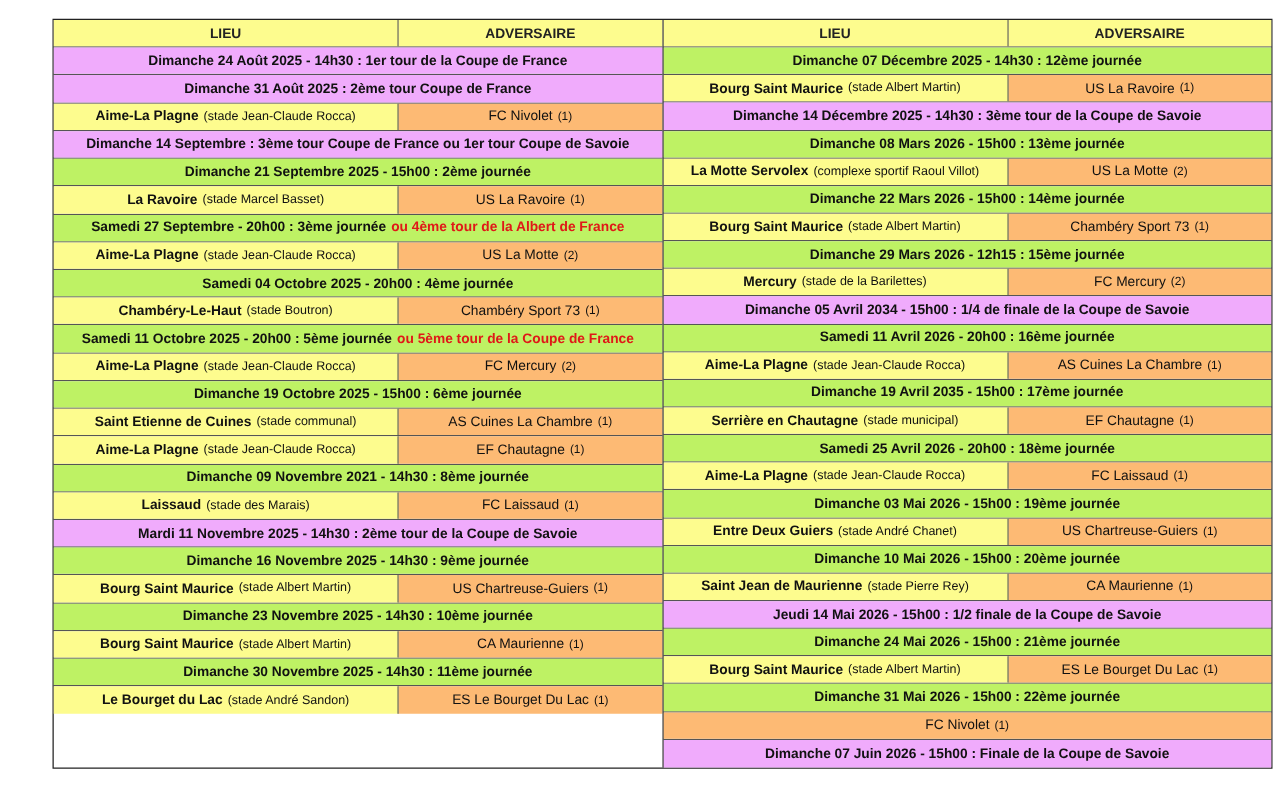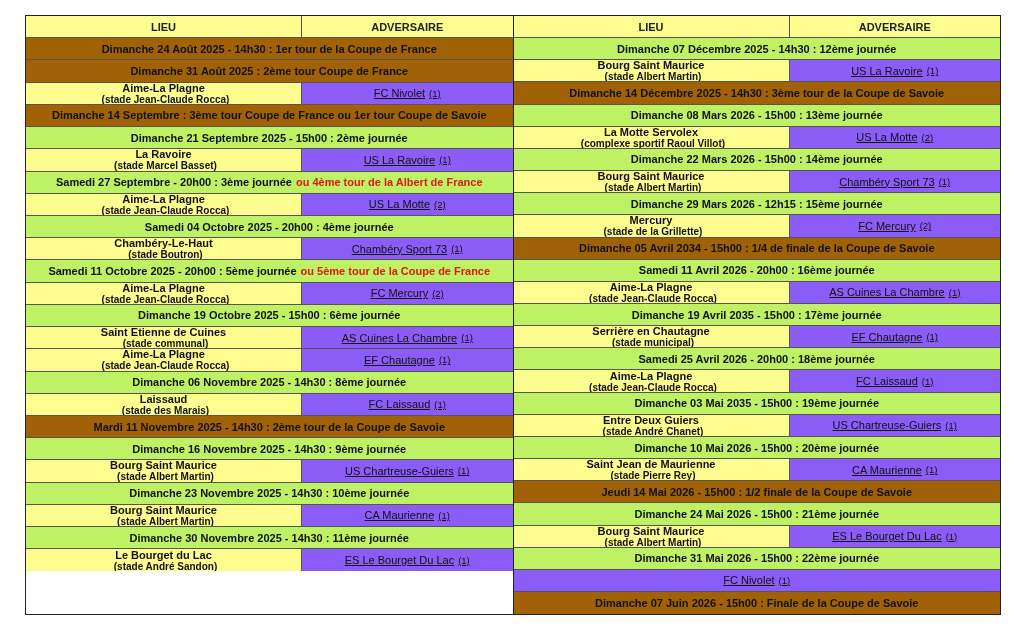--- a/index.html
+++ b/index.html
@@ -1,36 +1,36 @@
 <!DOCTYPE html>
 <html><head>
 <meta charset="utf-8">
 <style>
   html, body { margin:0; padding:0; background:#ffffff; }
   body { width:1030px; height:638px; position:relative; overflow:hidden;
          font-family:"Liberation Sans", "DejaVu Sans", sans-serif; }
-  .sheet { position:absolute; left:25px; top:15px; width:976px; height:600px;
+  .sheet { position:absolute; left:42px; top:15px; width:976px; height:600px;
            display:flex; border:1px solid #222; box-sizing:border-box; }
   .tbl { width:488px; display:flex; flex-direction:column; }
   .tbl + .tbl { border-left:1px solid #222; }
   .row { height:22.22px; display:flex; border-bottom:1px solid #555; box-sizing:border-box;
          font-size:11px; color:#111; }
   .row:last-child { border-bottom:none; }
   .cell { display:flex; align-items:center; justify-content:center; white-space:nowrap;
           overflow:hidden; box-sizing:border-box; }
   .c1 { width:276px; border-right:1px solid #555; }
   .c2 { flex:1; }
   .full { width:100%; font-weight:bold; }
   .hdr .cell { background:#fdfc8e; font-weight:bold; color:#222; }
-  .bg-red { background:#a16207; }
+  .bg-red { background:#f0abfc; }
   .bg-grey { background:#bef264; }
-  .bg-yellow { background:#fdfc8e;flex-direction:column; }
-  .bg-white { background:#8b5cf6;text-decoration:underline; }
+  .bg-yellow { background:#fdfc8e; }
+  .bg-white { background:#fdba74; }
   .place { font-weight:bold; }
-  .stadium { font-weight:bold; font-size:10px; margin-left:4px; }
+  .stadium { font-weight:normal; font-size:10px; margin-left:4px; }
   .opp { font-weight:normal; }
   .rank { font-size:9.5px; margin-left:4px; }
   .alt { color:#e01818; margin-left:4px; }
 </style>
 </head>
 <body>
 
 <div class="sheet">
   <div class="tbl" id="tbl-left">
     <div class="row hdr">
@@ -144,21 +144,21 @@
           <span class="place">Aime-La Plagne</span>
           <span class="stadium">(stade Jean-Claude Rocca)</span>
         </div>
         <div class="cell c2 bg-white">
           <span class="opp">EF Chautagne</span>
           <span class="rank">(1)</span>
         </div>
       </div>
       <div class="row">
         <div class="cell full bg-grey">
-          <span>Dimanche 06 Novembre 2025 - 14h30 : 8ème journée</span>
+          <span>Dimanche 09 Novembre 2021 - 14h30 : 8ème journée</span>
         </div>
       </div>
       <div class="row">
         <div class="cell c1 bg-yellow">
           <span class="place">Laissaud</span>
           <span class="stadium">(stade des Marais)</span>
         </div>
         <div class="cell c2 bg-white">
           <span class="opp">FC Laissaud</span>
           <span class="rank">(1)</span>
@@ -271,21 +271,21 @@
         </div>
       </div>
       <div class="row">
         <div class="cell full bg-grey">
           <span>Dimanche 29 Mars 2026 - 12h15 : 15ème journée</span>
         </div>
       </div>
       <div class="row">
         <div class="cell c1 bg-yellow">
           <span class="place">Mercury</span>
-          <span class="stadium">(stade de la Grillette)</span>
+          <span class="stadium">(stade de la Barilettes)</span>
         </div>
         <div class="cell c2 bg-white">
           <span class="opp">FC Mercury</span>
           <span class="rank">(2)</span>
         </div>
       </div>
       <div class="row">
         <div class="cell full bg-red">
           <span>Dimanche 05 Avril 2034 - 15h00 : 1/4 de finale de la Coupe de Savoie</span>
         </div>
@@ -330,21 +330,21 @@
           <span class="place">Aime-La Plagne</span>
           <span class="stadium">(stade Jean-Claude Rocca)</span>
         </div>
         <div class="cell c2 bg-white">
           <span class="opp">FC Laissaud</span>
           <span class="rank">(1)</span>
         </div>
       </div>
       <div class="row">
         <div class="cell full bg-grey">
-          <span>Dimanche 03 Mai 2035 - 15h00 : 19ème journée</span>
+          <span>Dimanche 03 Mai 2026 - 15h00 : 19ème journée</span>
         </div>
       </div>
       <div class="row">
         <div class="cell c1 bg-yellow">
           <span class="place">Entre Deux Guiers</span>
           <span class="stadium">(stade André Chanet)</span>
         </div>
         <div class="cell c2 bg-white">
           <span class="opp">US Chartreuse-Guiers</span>
           <span class="rank">(1)</span>

